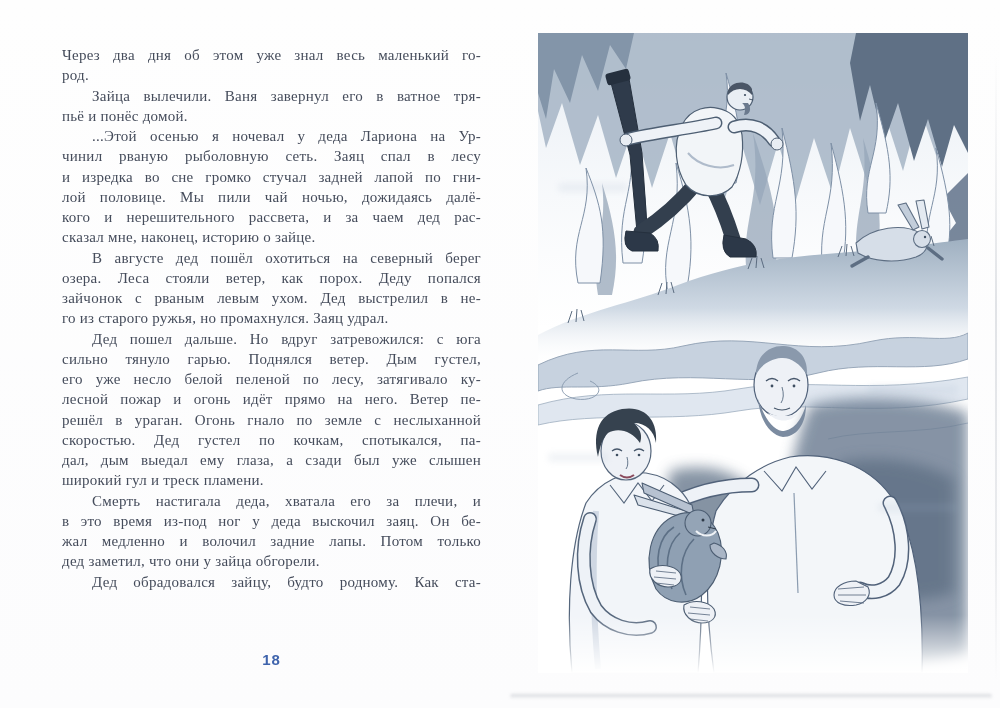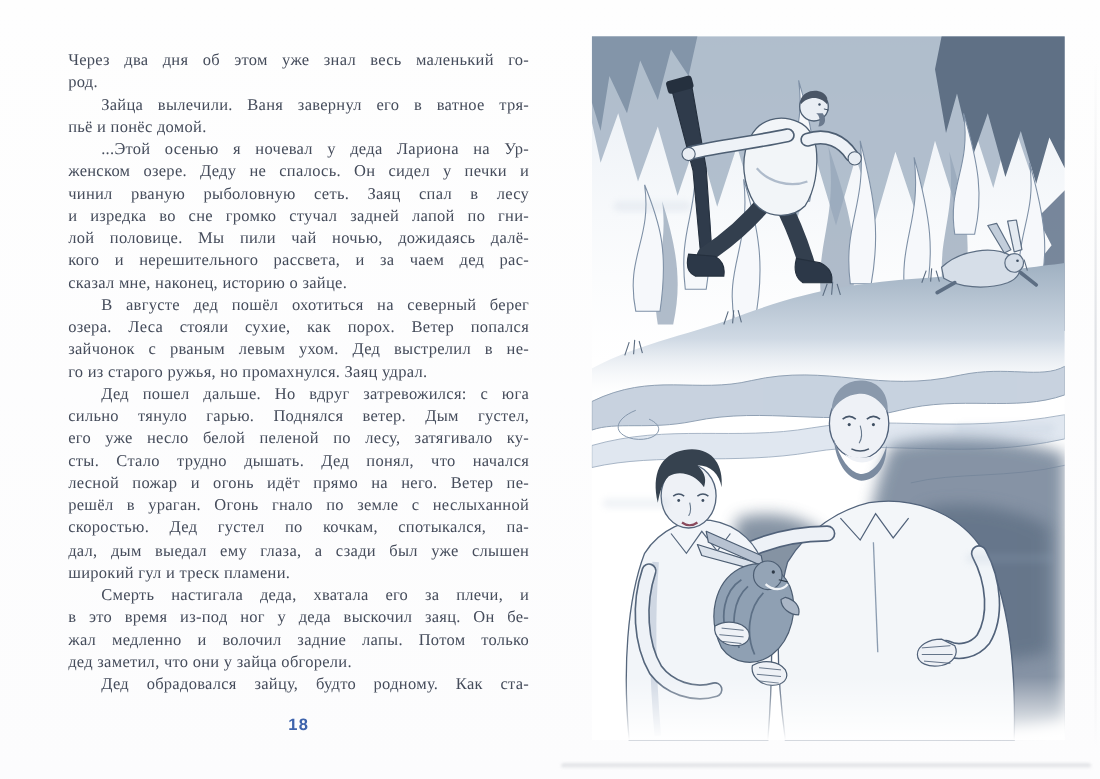--- a/index.html
+++ b/index.html
@@ -45,34 +45,32 @@
 <body>
 
 <div class="page-spread">
 
   <div class="text-column" style="color: rgb(69, 76, 91);">
       <div class="tline">Через два дня об этом уже знал весь маленький го-</div>
       <div class="tline end">род.</div>
       <div class="tline ind">Зайца вылечили. Ваня завернул его в ватное тря-</div>
       <div class="tline end">пьё и понёс домой.</div>
       <div class="tline ind">...Этой осенью я ночевал у деда Лариона на Ур-</div>
-      <div class="tline">женском озере. Деду не спалось. Он сидел у печки и</div>
       <div class="tline">чинил рваную рыболовную сеть. Заяц спал в лесу</div>
       <div class="tline">и изредка во сне громко стучал задней лапой по гни-</div>
       <div class="tline">лой половице. Мы пили чай ночью, дожидаясь далё-</div>
       <div class="tline">кого и нерешительного рассвета, и за чаем дед рас-</div>
       <div class="tline end">сказал мне, наконец, историю о зайце.</div>
       <div class="tline ind">В августе дед пошёл охотиться на северный берег</div>
-      <div class="tline">озера. Леса стояли сухие, как порох. Ветер попался</div>
+      <div class="tline">озера. Леса стояли ветер, как порох. Деду попался</div>
       <div class="tline">зайчонок с рваным левым ухом. Дед выстрелил в не-</div>
       <div class="tline end">го из старого ружья, но промахнулся. Заяц удрал.</div>
       <div class="tline ind">Дед пошел дальше. Но вдруг затревожился: с юга</div>
       <div class="tline">сильно тянуло гарью. Поднялся ветер. Дым густел,</div>
       <div class="tline">его уже несло белой пеленой по лесу, затягивало ку-</div>
-      <div class="tline">сты. Стало трудно дышать. Дед понял, что начался</div>
       <div class="tline">лесной пожар и огонь идёт прямо на него. Ветер пе-</div>
       <div class="tline">решёл в ураган. Огонь гнало по земле с неслыханной</div>
       <div class="tline">скоростью. Дед густел по кочкам, спотыкался, па-</div>
       <div class="tline">дал, дым выедал ему глаза, а сзади был уже слышен</div>
       <div class="tline end">широкий гул и треск пламени.</div>
       <div class="tline ind">Смерть настигала деда, хватала его за плечи, и</div>
       <div class="tline">в это время из-под ног у деда выскочил заяц. Он бе-</div>
       <div class="tline">жал медленно и волочил задние лапы. Потом только</div>
       <div class="tline end">дед заметил, что они у зайца обгорели.</div>
       <div class="tline ind">Дед обрадовался зайцу, будто родному. Как ста-</div>

